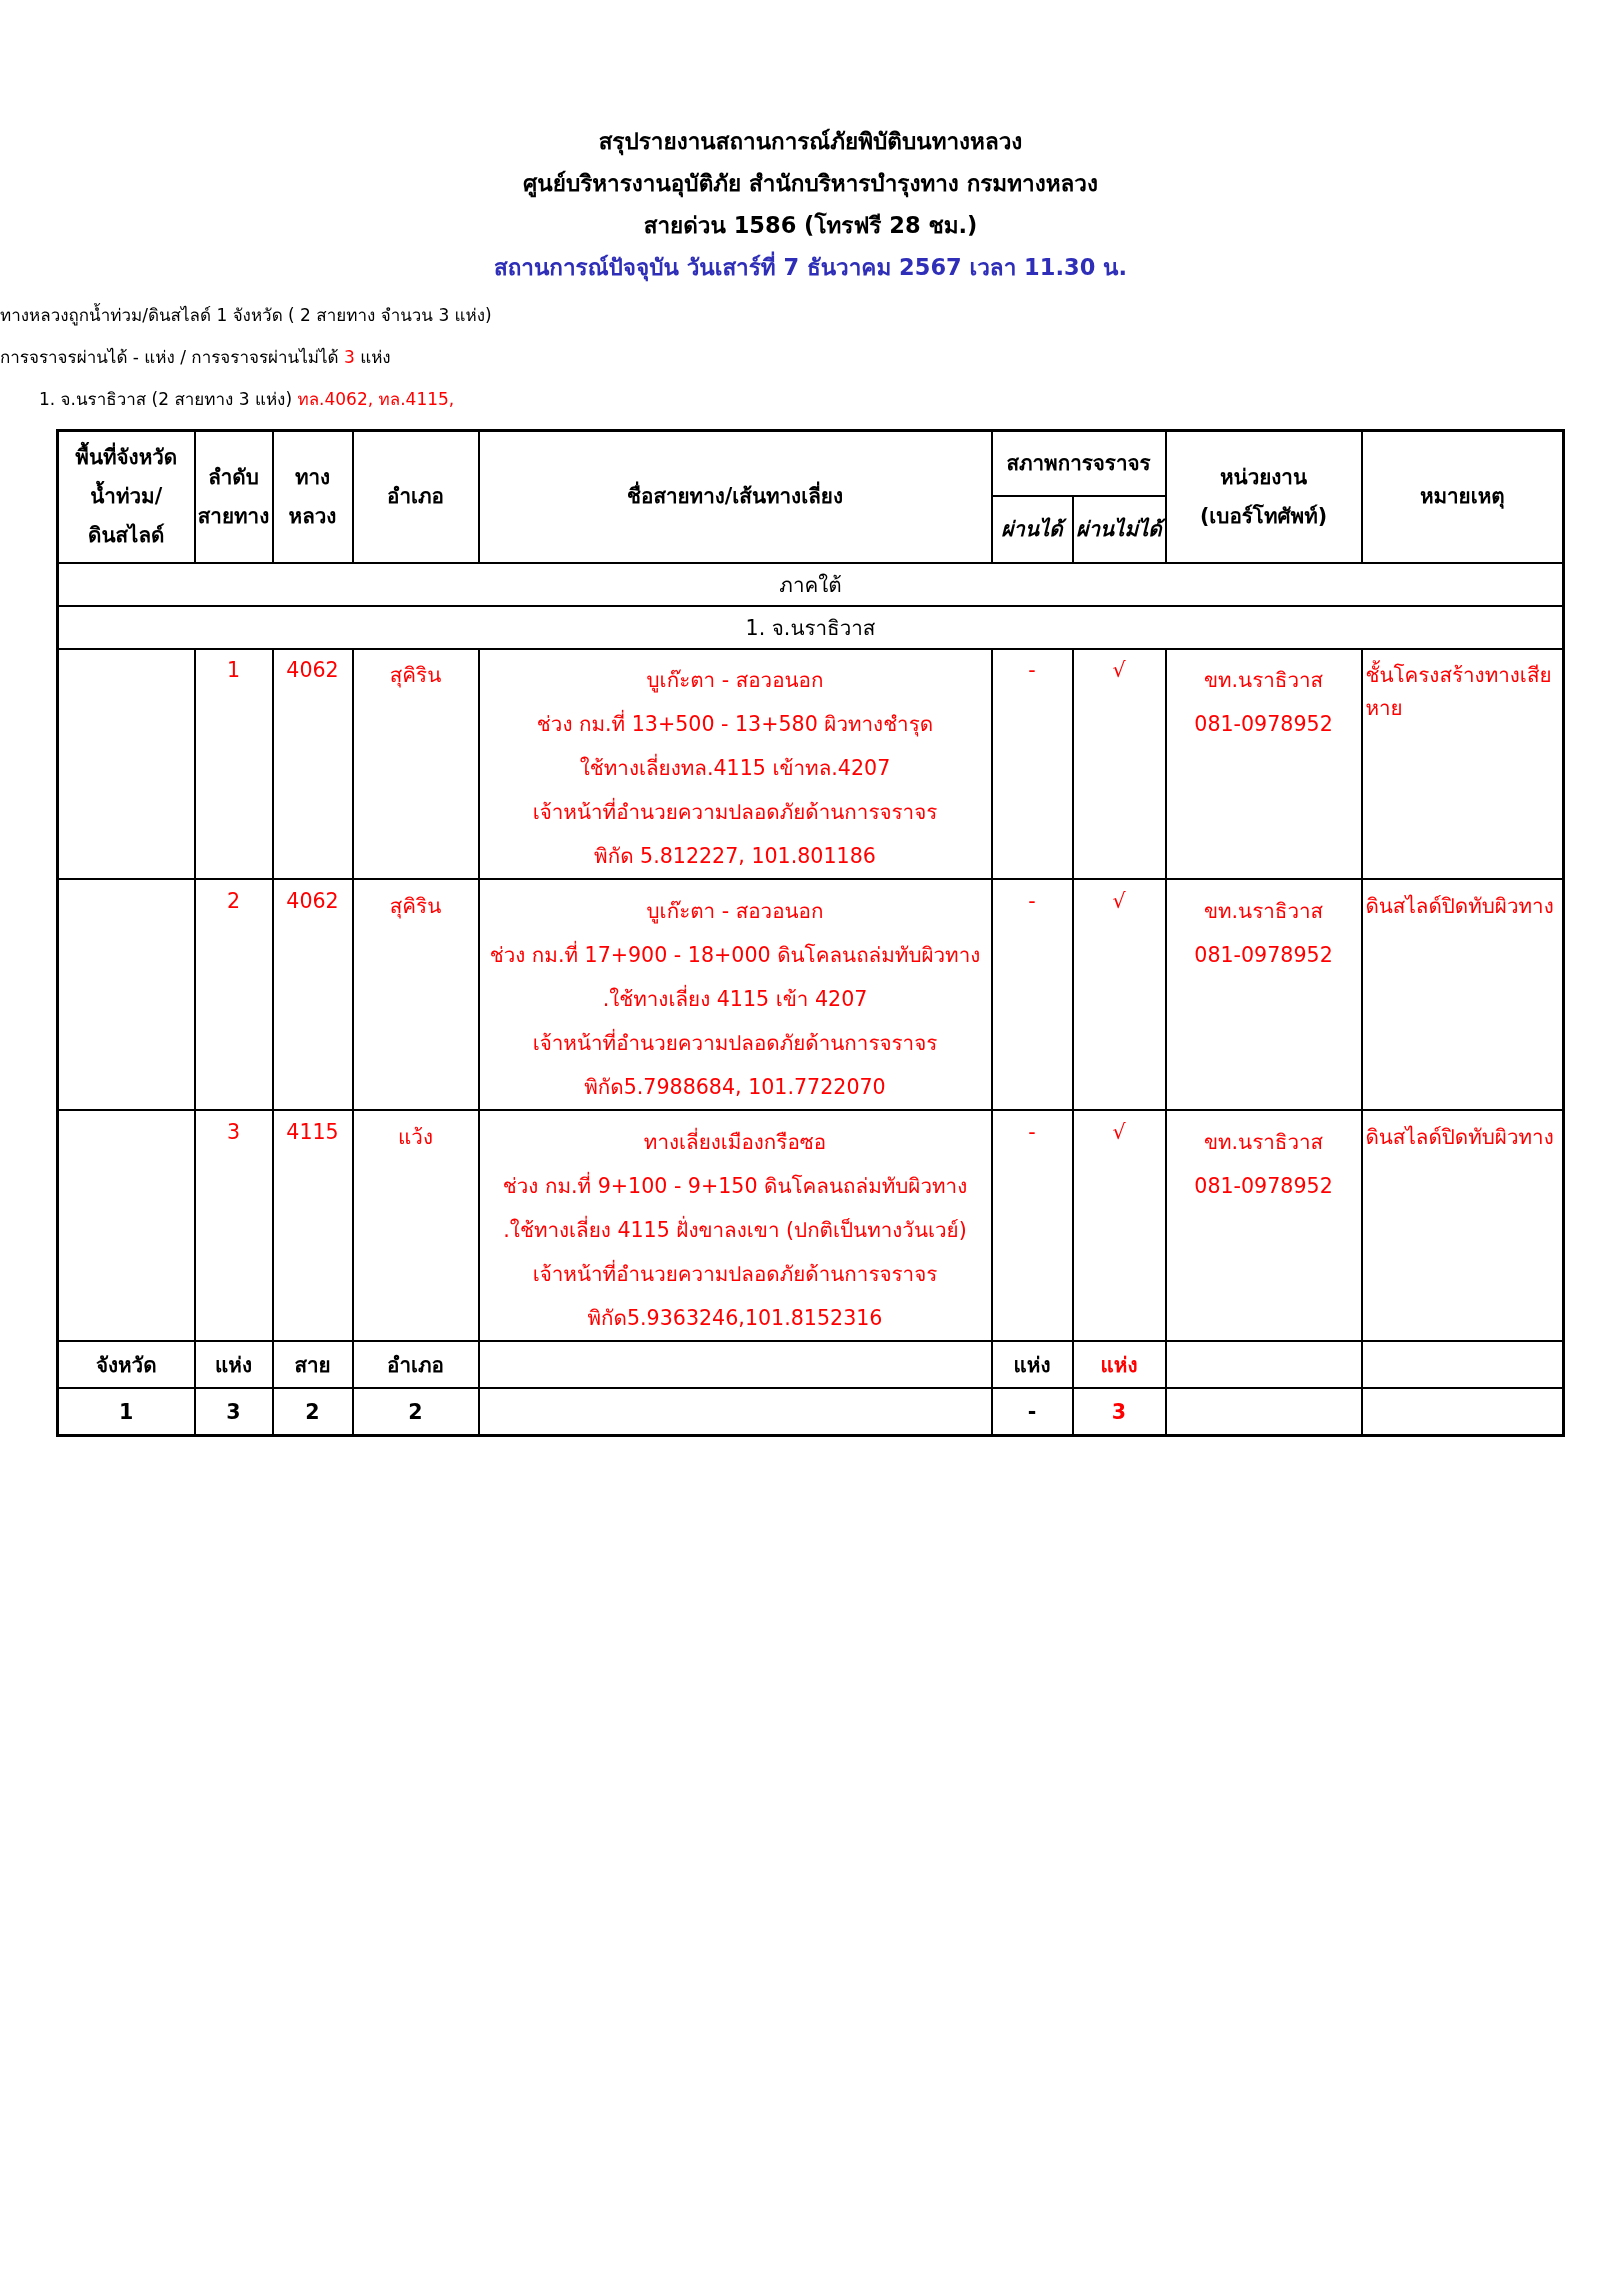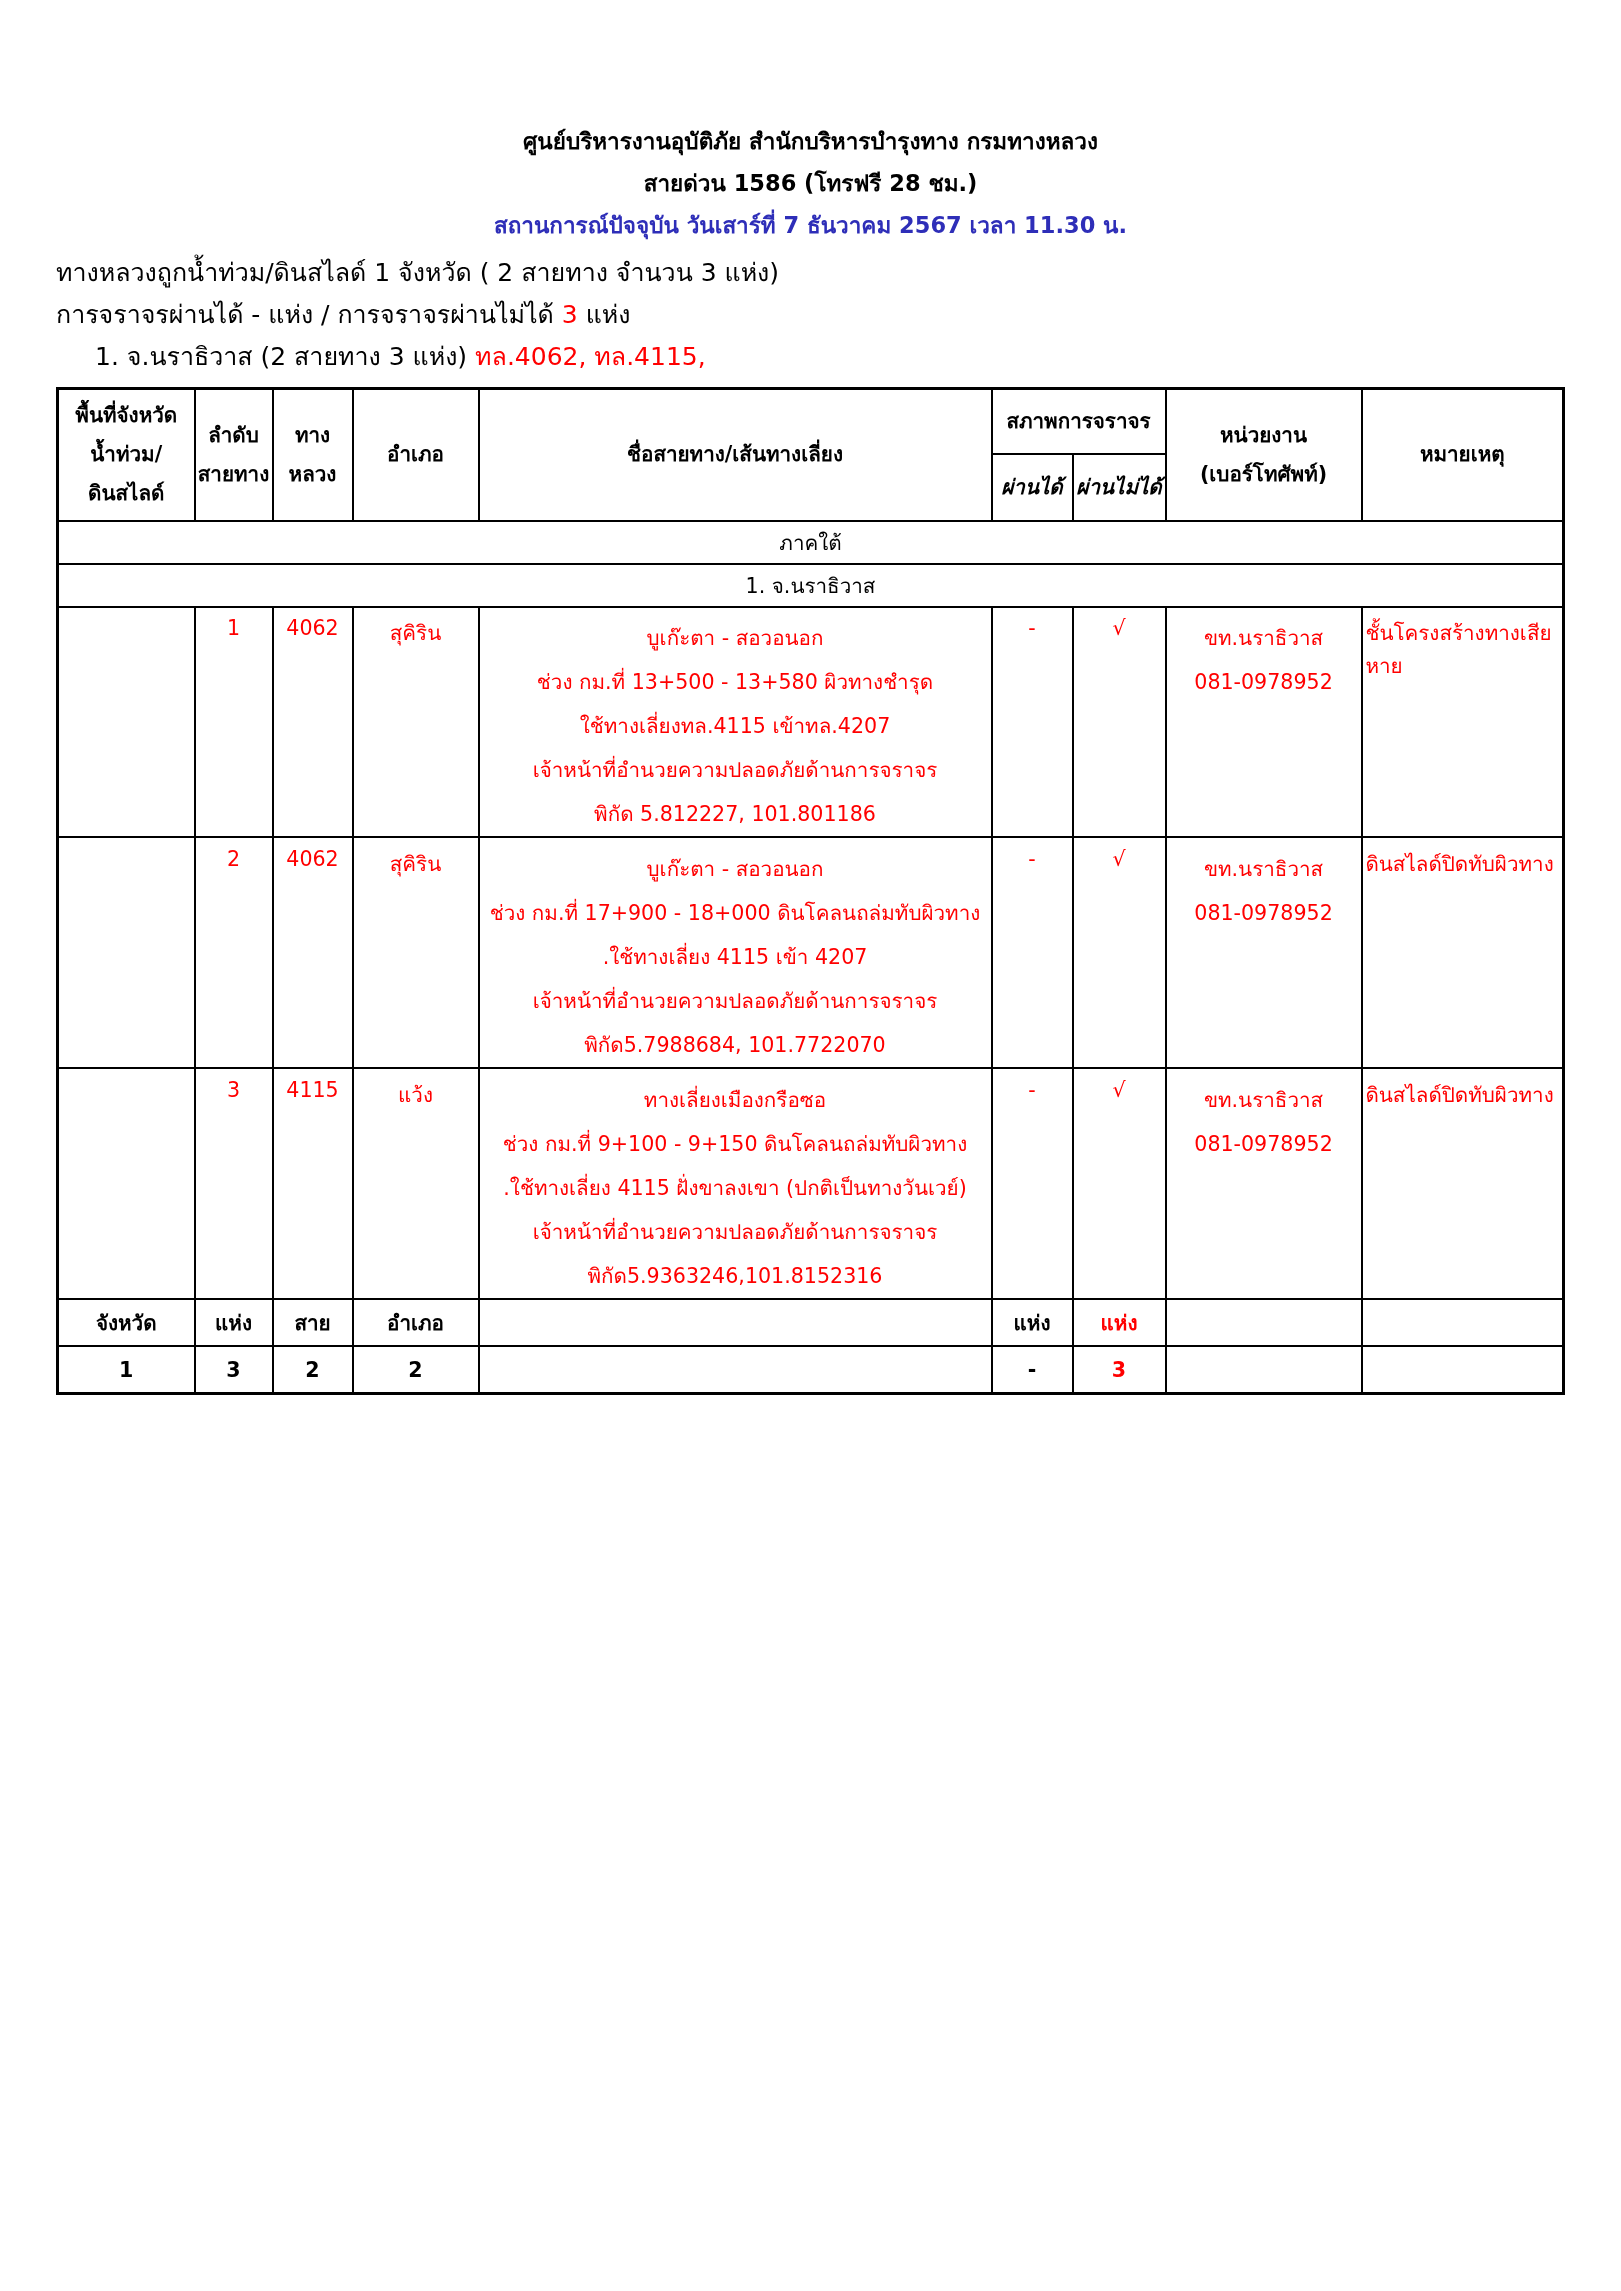--- a/index.html
+++ b/index.html
@@ -28,22 +28,21 @@
   }
   .status-line {
     font-size: 22.5px;
     font-weight: bold;
     line-height: 42px;
     color: #2E2EB8;
     text-align: center;
   }
   .intro {
     margin-top: 5.9px;
-    padding-left: 56px;
-    font-size: 25px;
+    font-size: 17px;
     line-height: 42px;
     color: #000000;
   }
   .intro .indent {
     padding-left: 39px;
   }
   .red { color: #FF0000; }
 
   table.report {
     border-collapse: collapse;
@@ -102,20 +101,21 @@
     vertical-align: middle;
     font-weight: bold;
   }
 </style>
 </head>
 <body>
 
 <div class="page">
 
   <div class="titles">
+    <div class="title-line">สรุปรายงานสถานการณ์ภัยพิบัติบนทางหลวง</div>
     <div class="title-line">ศูนย์บริหารงานอุบัติภัย สำนักบริหารบำรุงทาง กรมทางหลวง</div>
     <div class="title-line">สายด่วน 1586 (โทรฟรี 28 ชม.)</div>
     <div class="status-line">สถานการณ์ปัจจุบัน วันเสาร์ที่ 7 ธันวาคม 2567 เวลา 11.30 น.</div>
   </div>
 
   <div class="intro">
     <div>ทางหลวงถูกน้ำท่วม/ดินสไลด์ 1 จังหวัด ( 2 สายทาง จำนวน 3 แห่ง)</div>
     <div><span>การจราจรผ่านได้ - แห่ง / การจราจรผ่านไม่ได้ </span><span class="red">3</span><span> แห่ง</span></div>
     <div class="indent"><span>1. จ.นราธิวาส (2 สายทาง 3 แห่ง) </span><span class="red">ทล.4062, ทล.4115,</span></div>
   </div>

